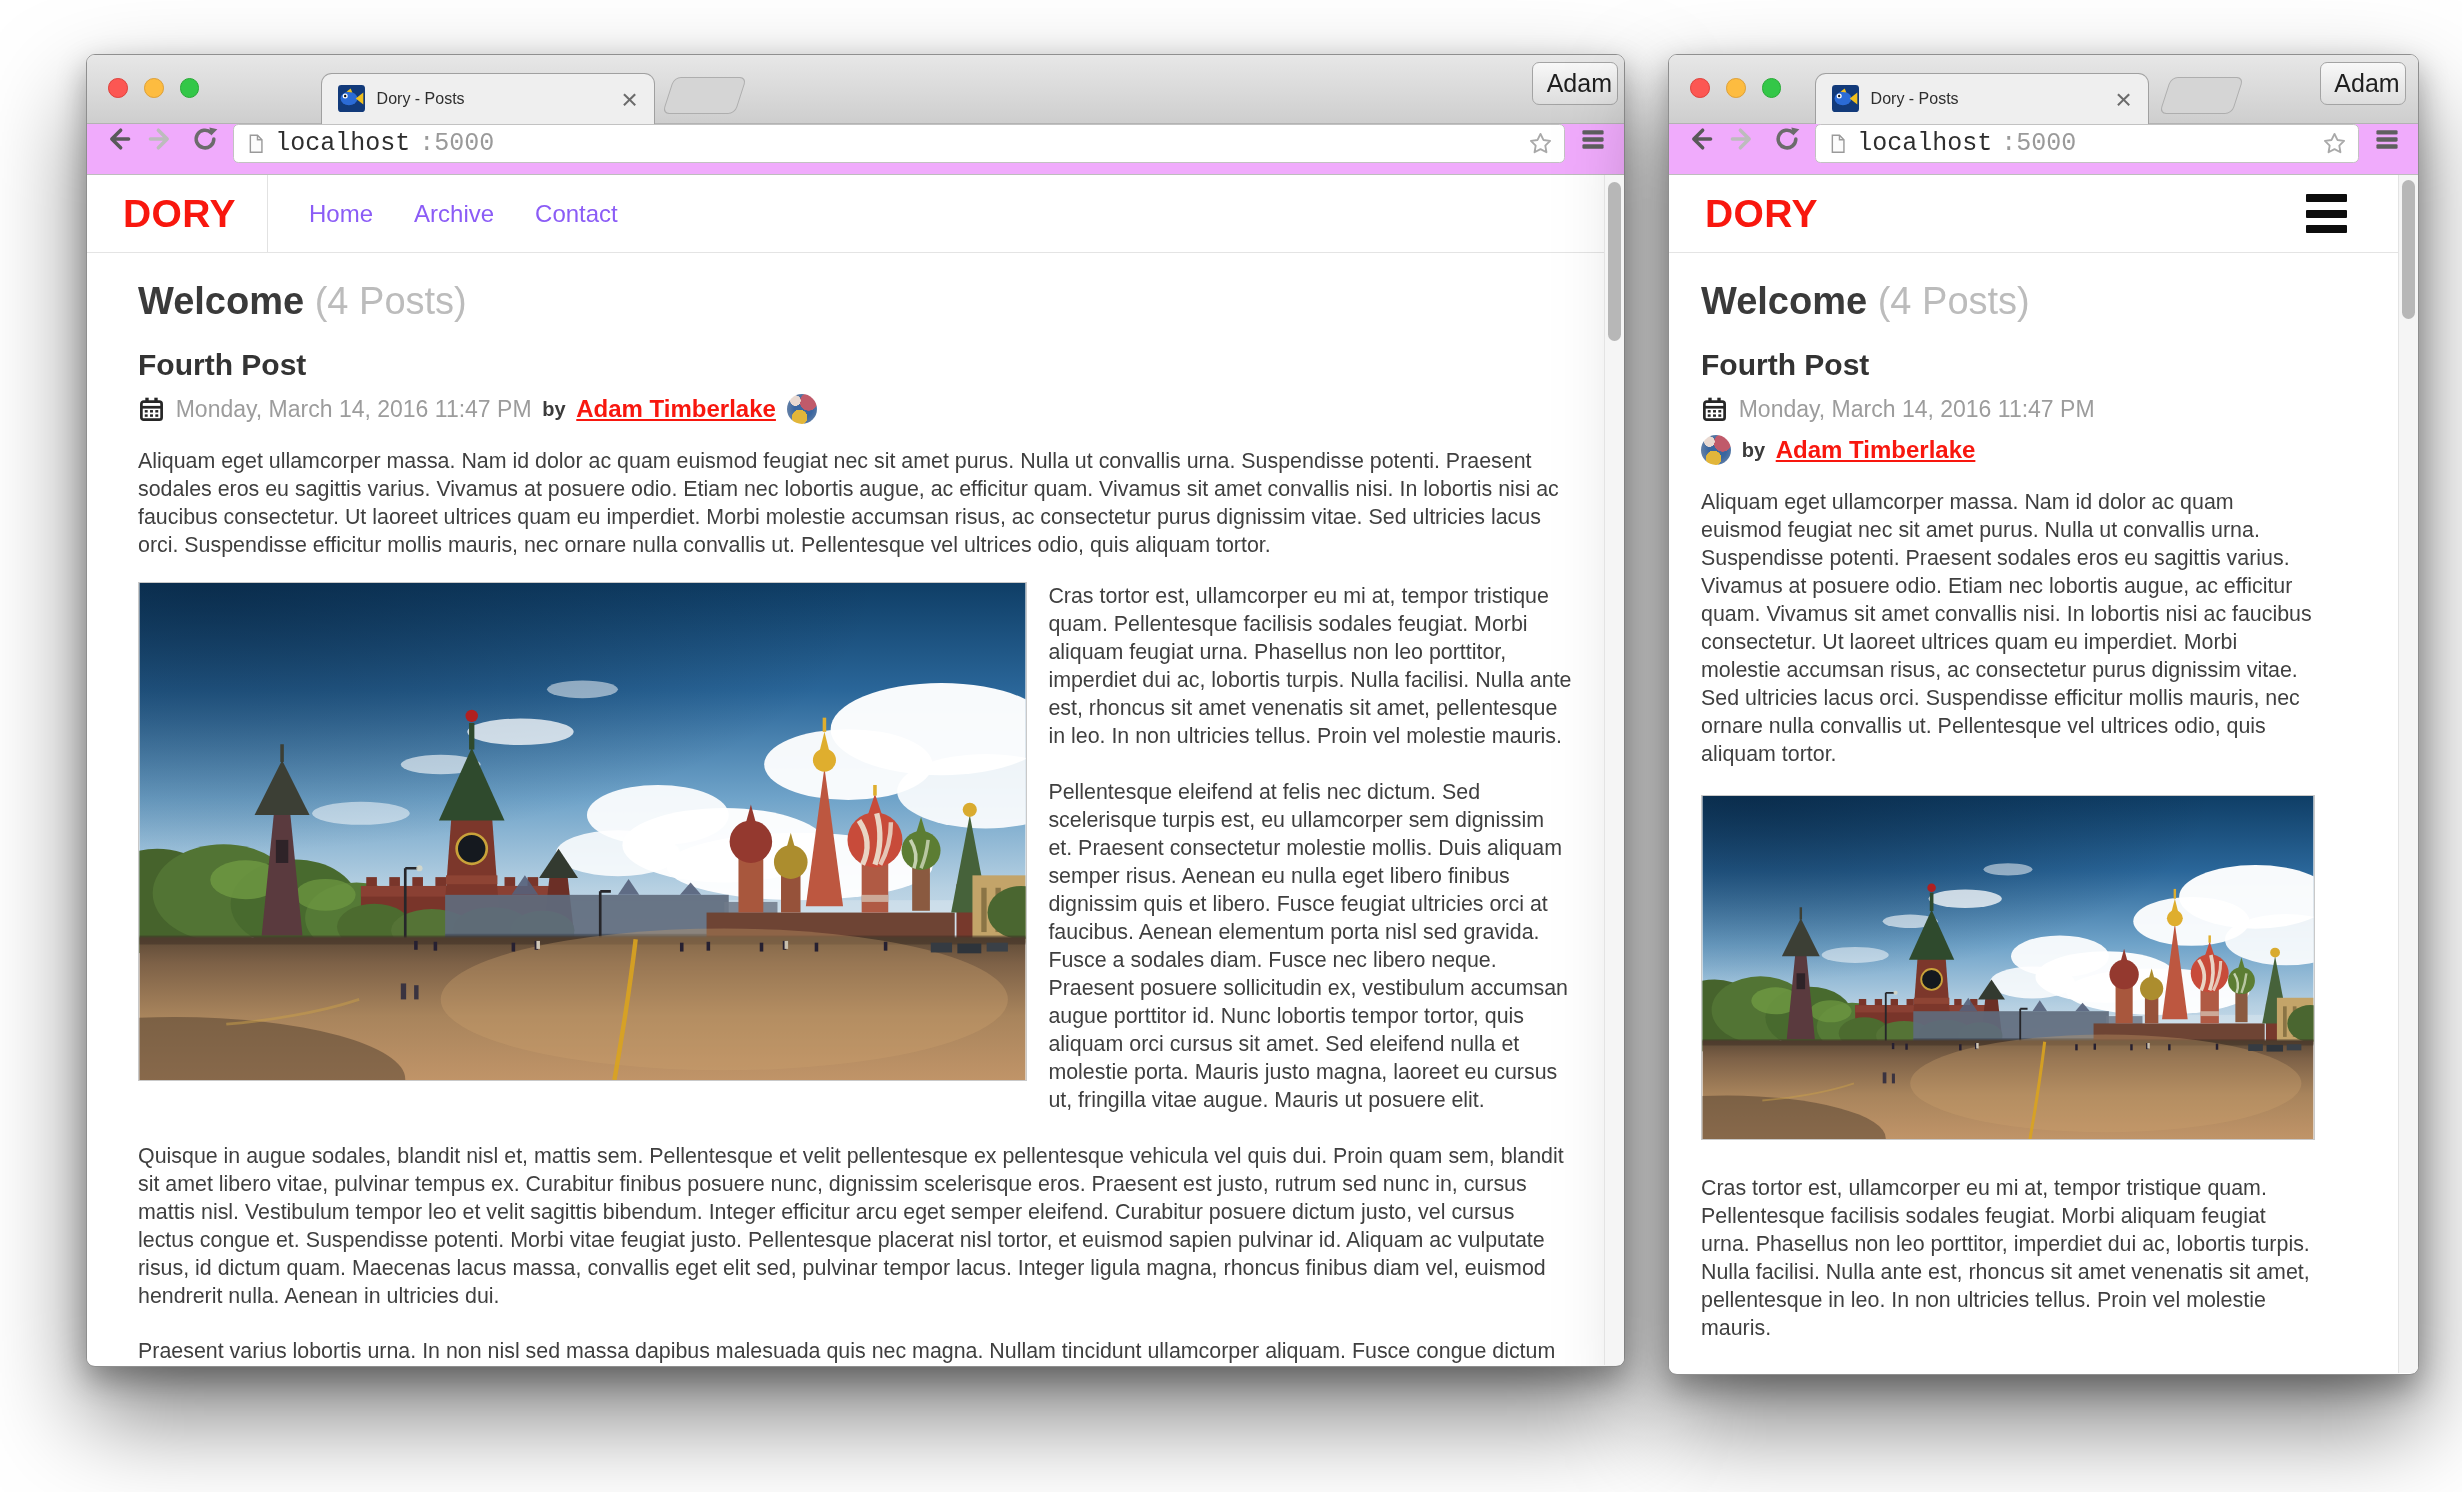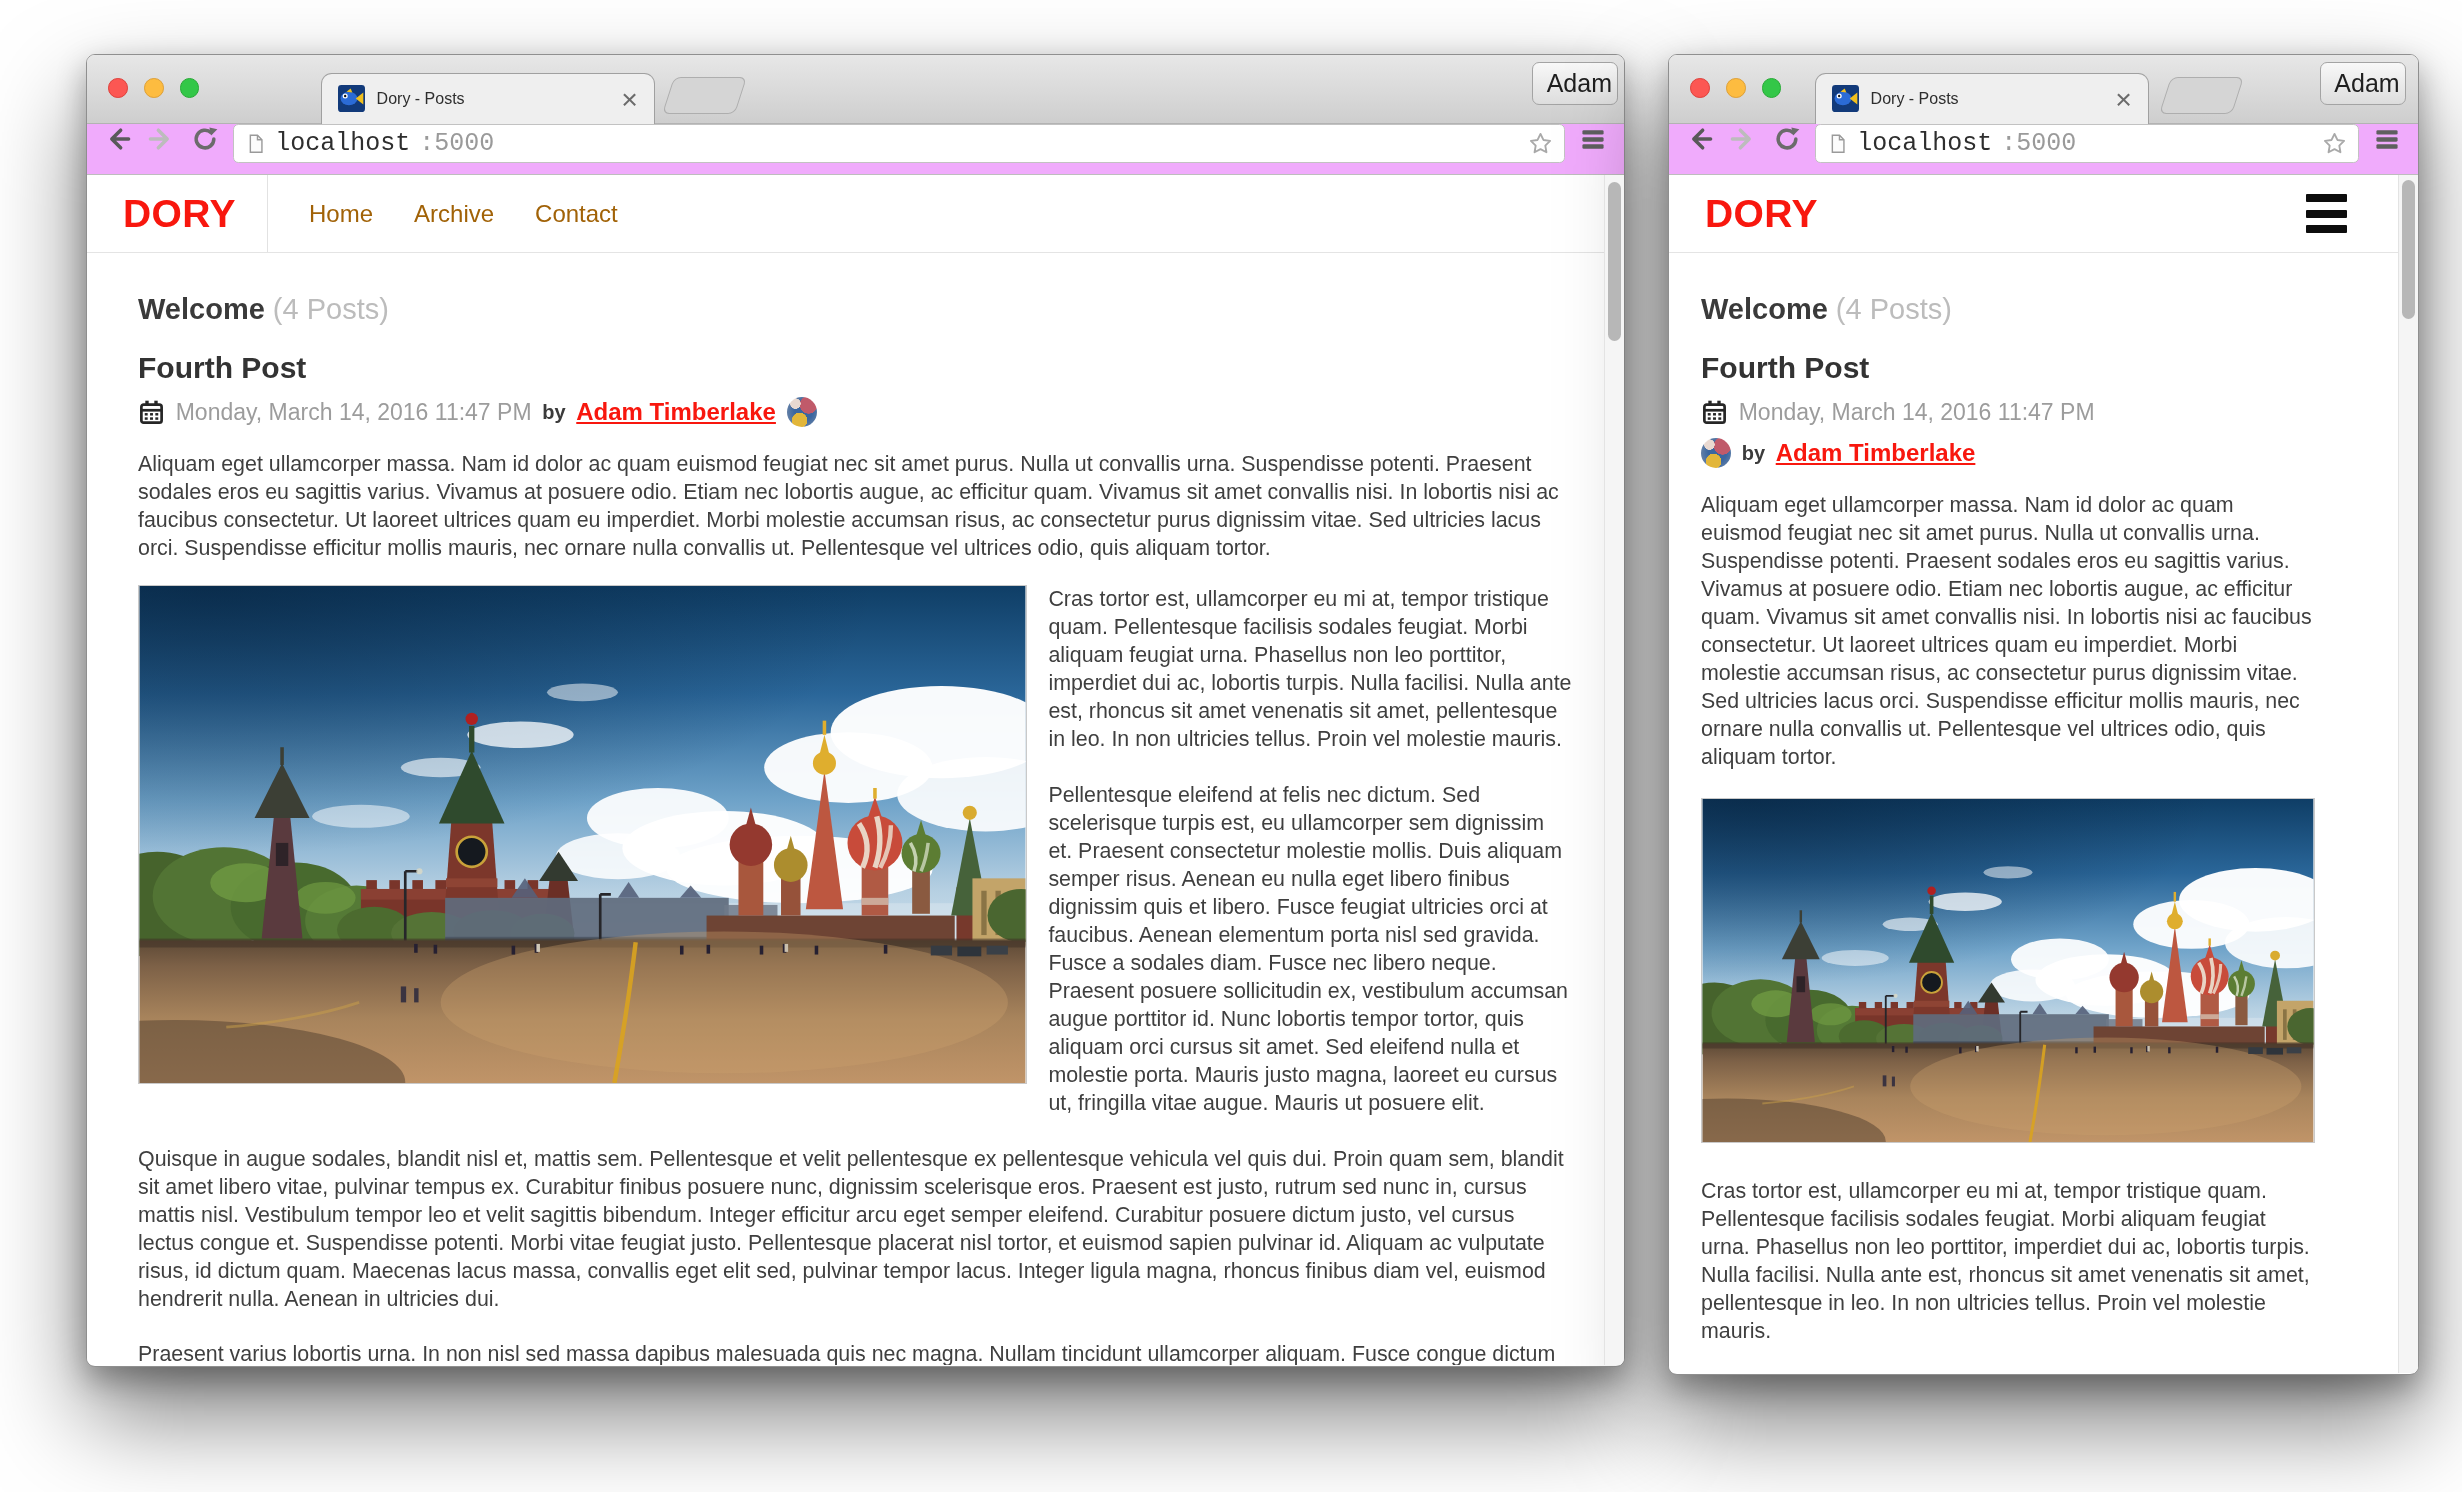--- a/index.html
+++ b/index.html
@@ -77,28 +77,28 @@
   .win-left .scroll-thumb{ top:7.1px; height:159px; }
   .win-right .scroll-thumb{ top:5.4px; height:139px; }
 
   
   .site-nav{
     height:78px; border-bottom:0.9px solid #e4e4e4; display:flex; align-items:center;
     padding-left:36px;
   }
   .brand{ font-size:39px; font-weight:800; letter-spacing:0.4px; color:var(--accent); width:144px; flex:none; }
   .nav-links{ border-left:0.9px solid #e2e2e2; height:100%; display:flex; align-items:center; padding-left:41px; gap:41px; }
-  .nav-links a{ font-size:24px; color:#a16207; text-decoration:none; }
+  .nav-links a{ font-size:24px; color:#8b5cf6; text-decoration:none; }
   .menu-toggle{ margin-left:auto; margin-right:71px; display:flex; flex-direction:column; gap:7.1px; cursor:pointer; }
   .menu-toggle i{ display:block; width:41px; height:8px; background:#0d0d0d; border-radius:0.9px; }
 
   .page{ padding:0 51px; }
   .win-right .page{ padding:0 55px 0 32px; }
 
-  h1.welcome{ margin-top:40px; font-size:29px; font-weight:800; color:#3a3a3a; }
+  h1.welcome{ margin-top:27px; font-size:38px; font-weight:800; color:#3a3a3a; }
   h1.welcome .count{ color:#bcbcbc; font-weight:400; }
   h2.post-title{ margin-top:25px; font-size:30px; font-weight:800; color:#333; }
 
   .byline{ margin-top:9px; display:flex; align-items:center; gap:10.7px; height:36px; }
   .byline-2{ margin-top:5.4px; }
   .date-txt{ font-size:23px; color:#9c9c9c; }
   .by-label{ font-size:20px; color:#3b3b3b; font-weight:700; }
   .author-link{ font-size:24px; color:var(--accent); font-weight:700; text-decoration:underline; }
   .avatar{
     width:30px; height:30px; border-radius:50%; flex:none;

